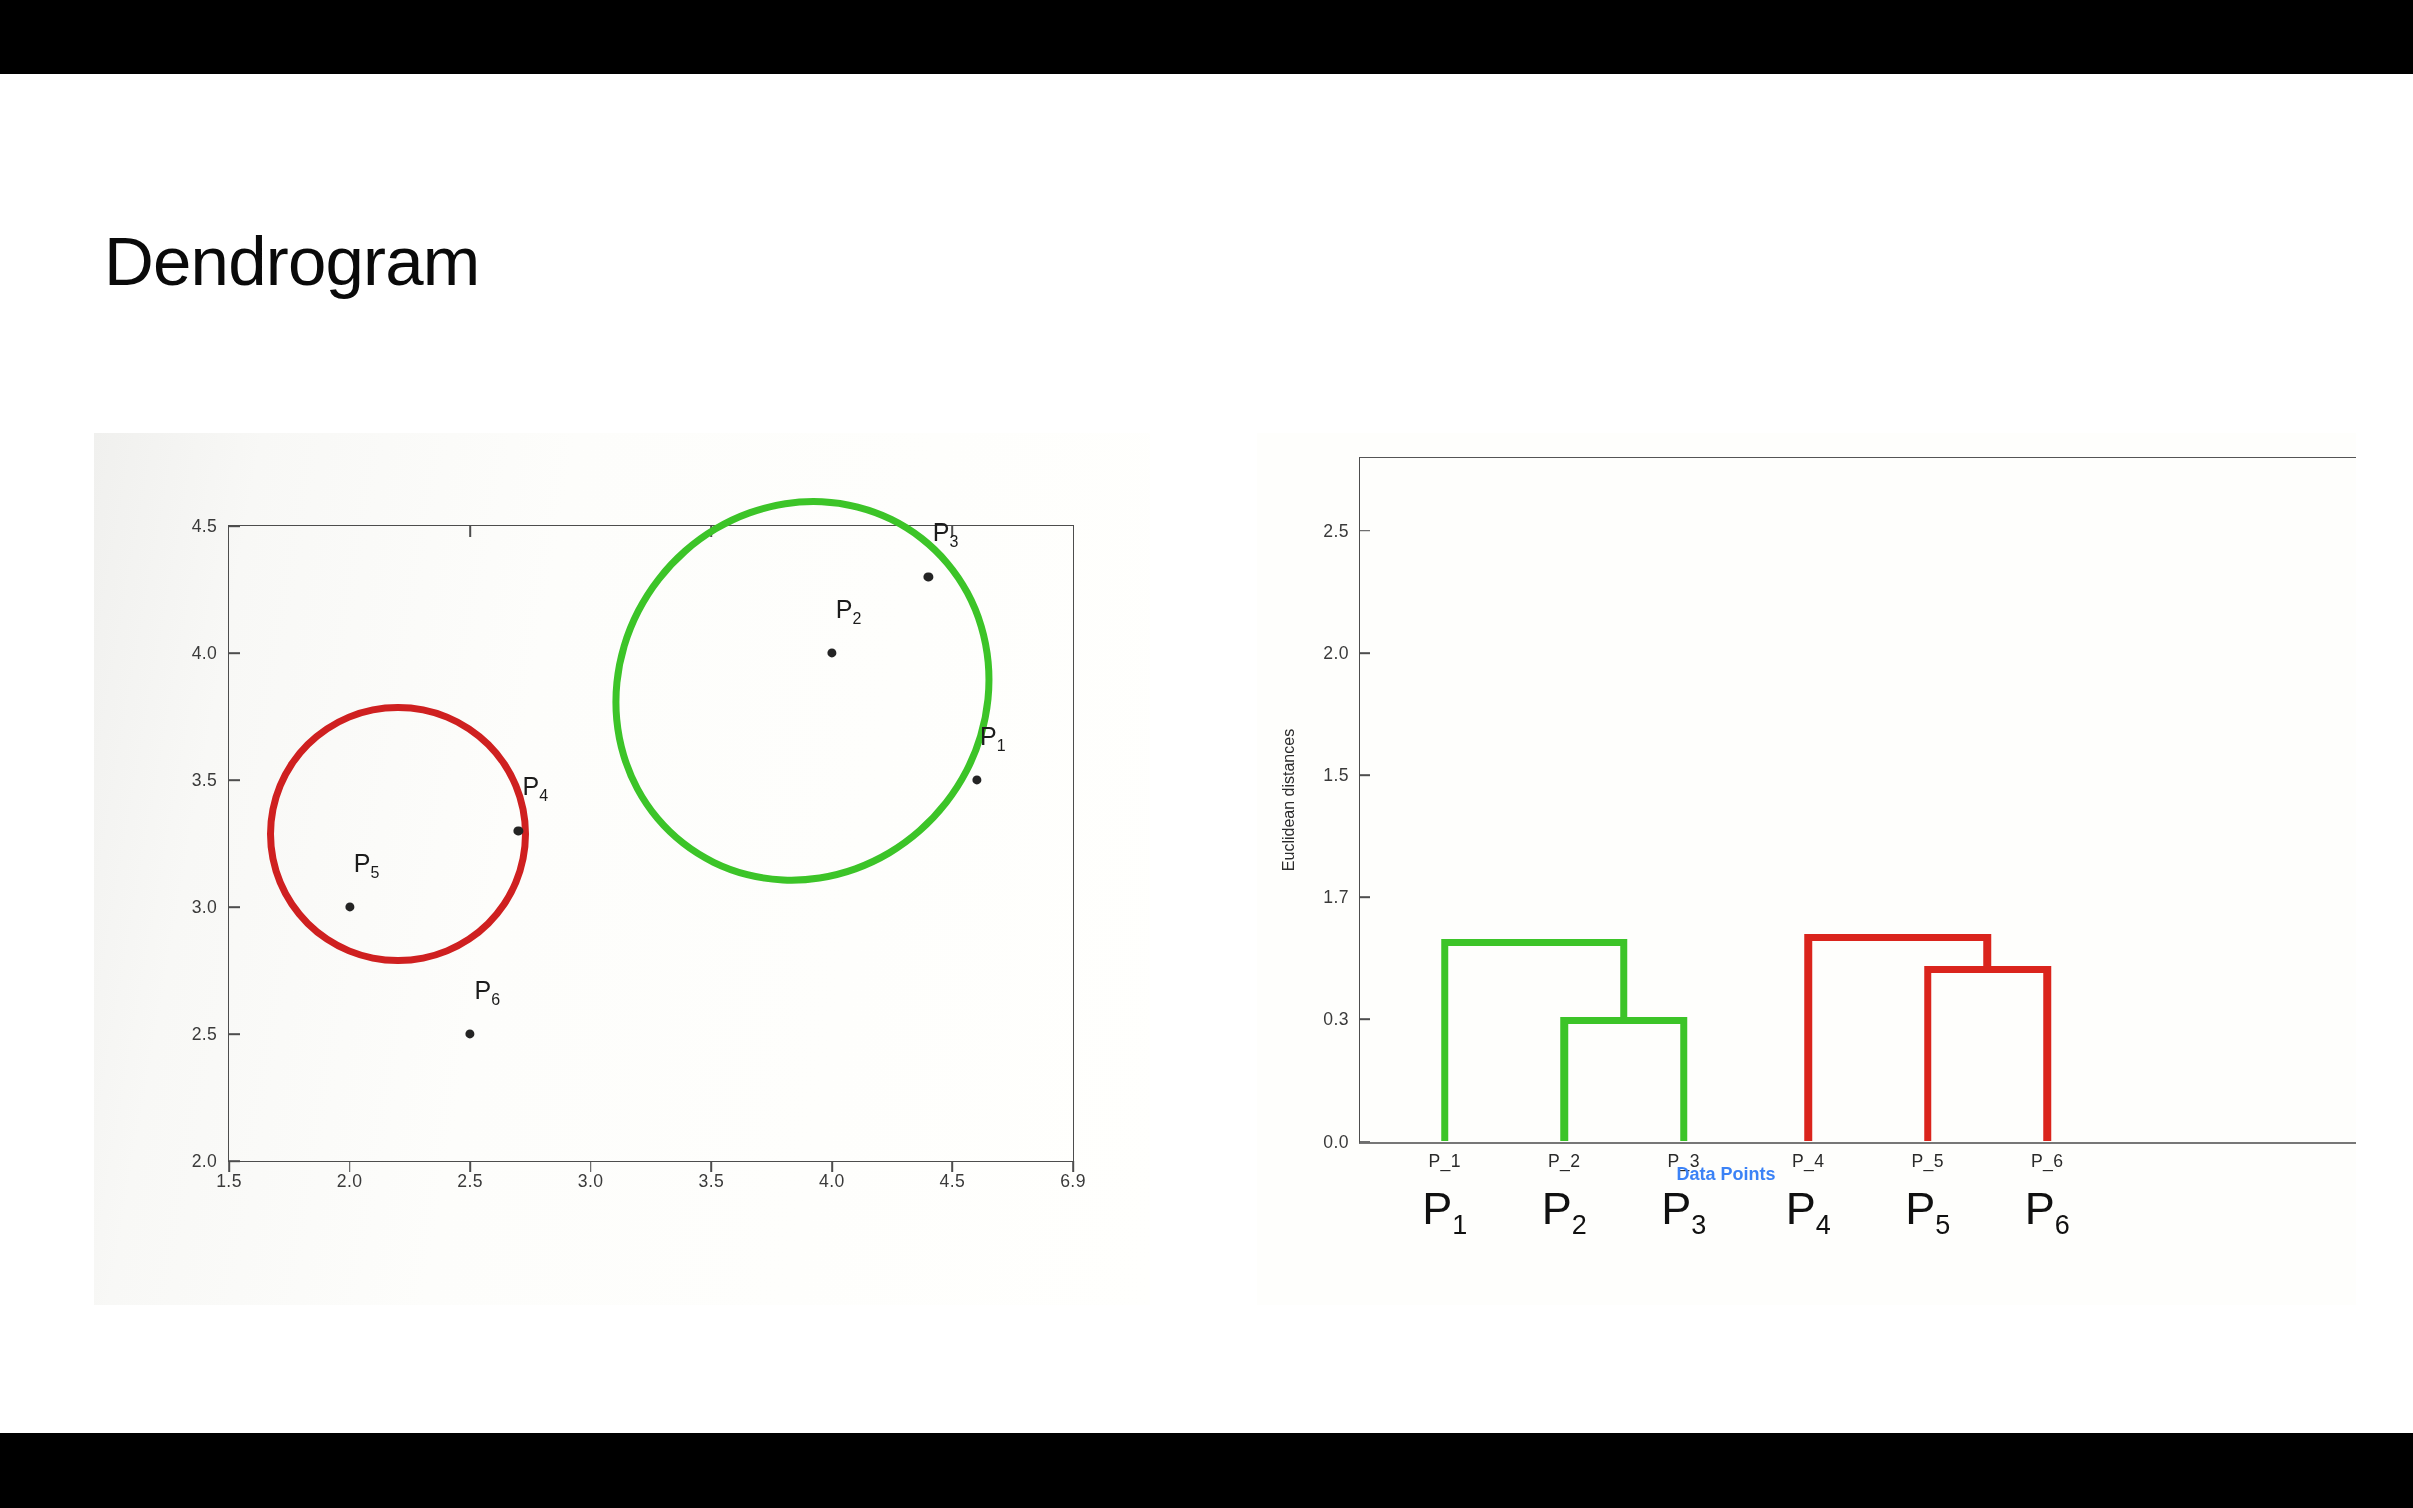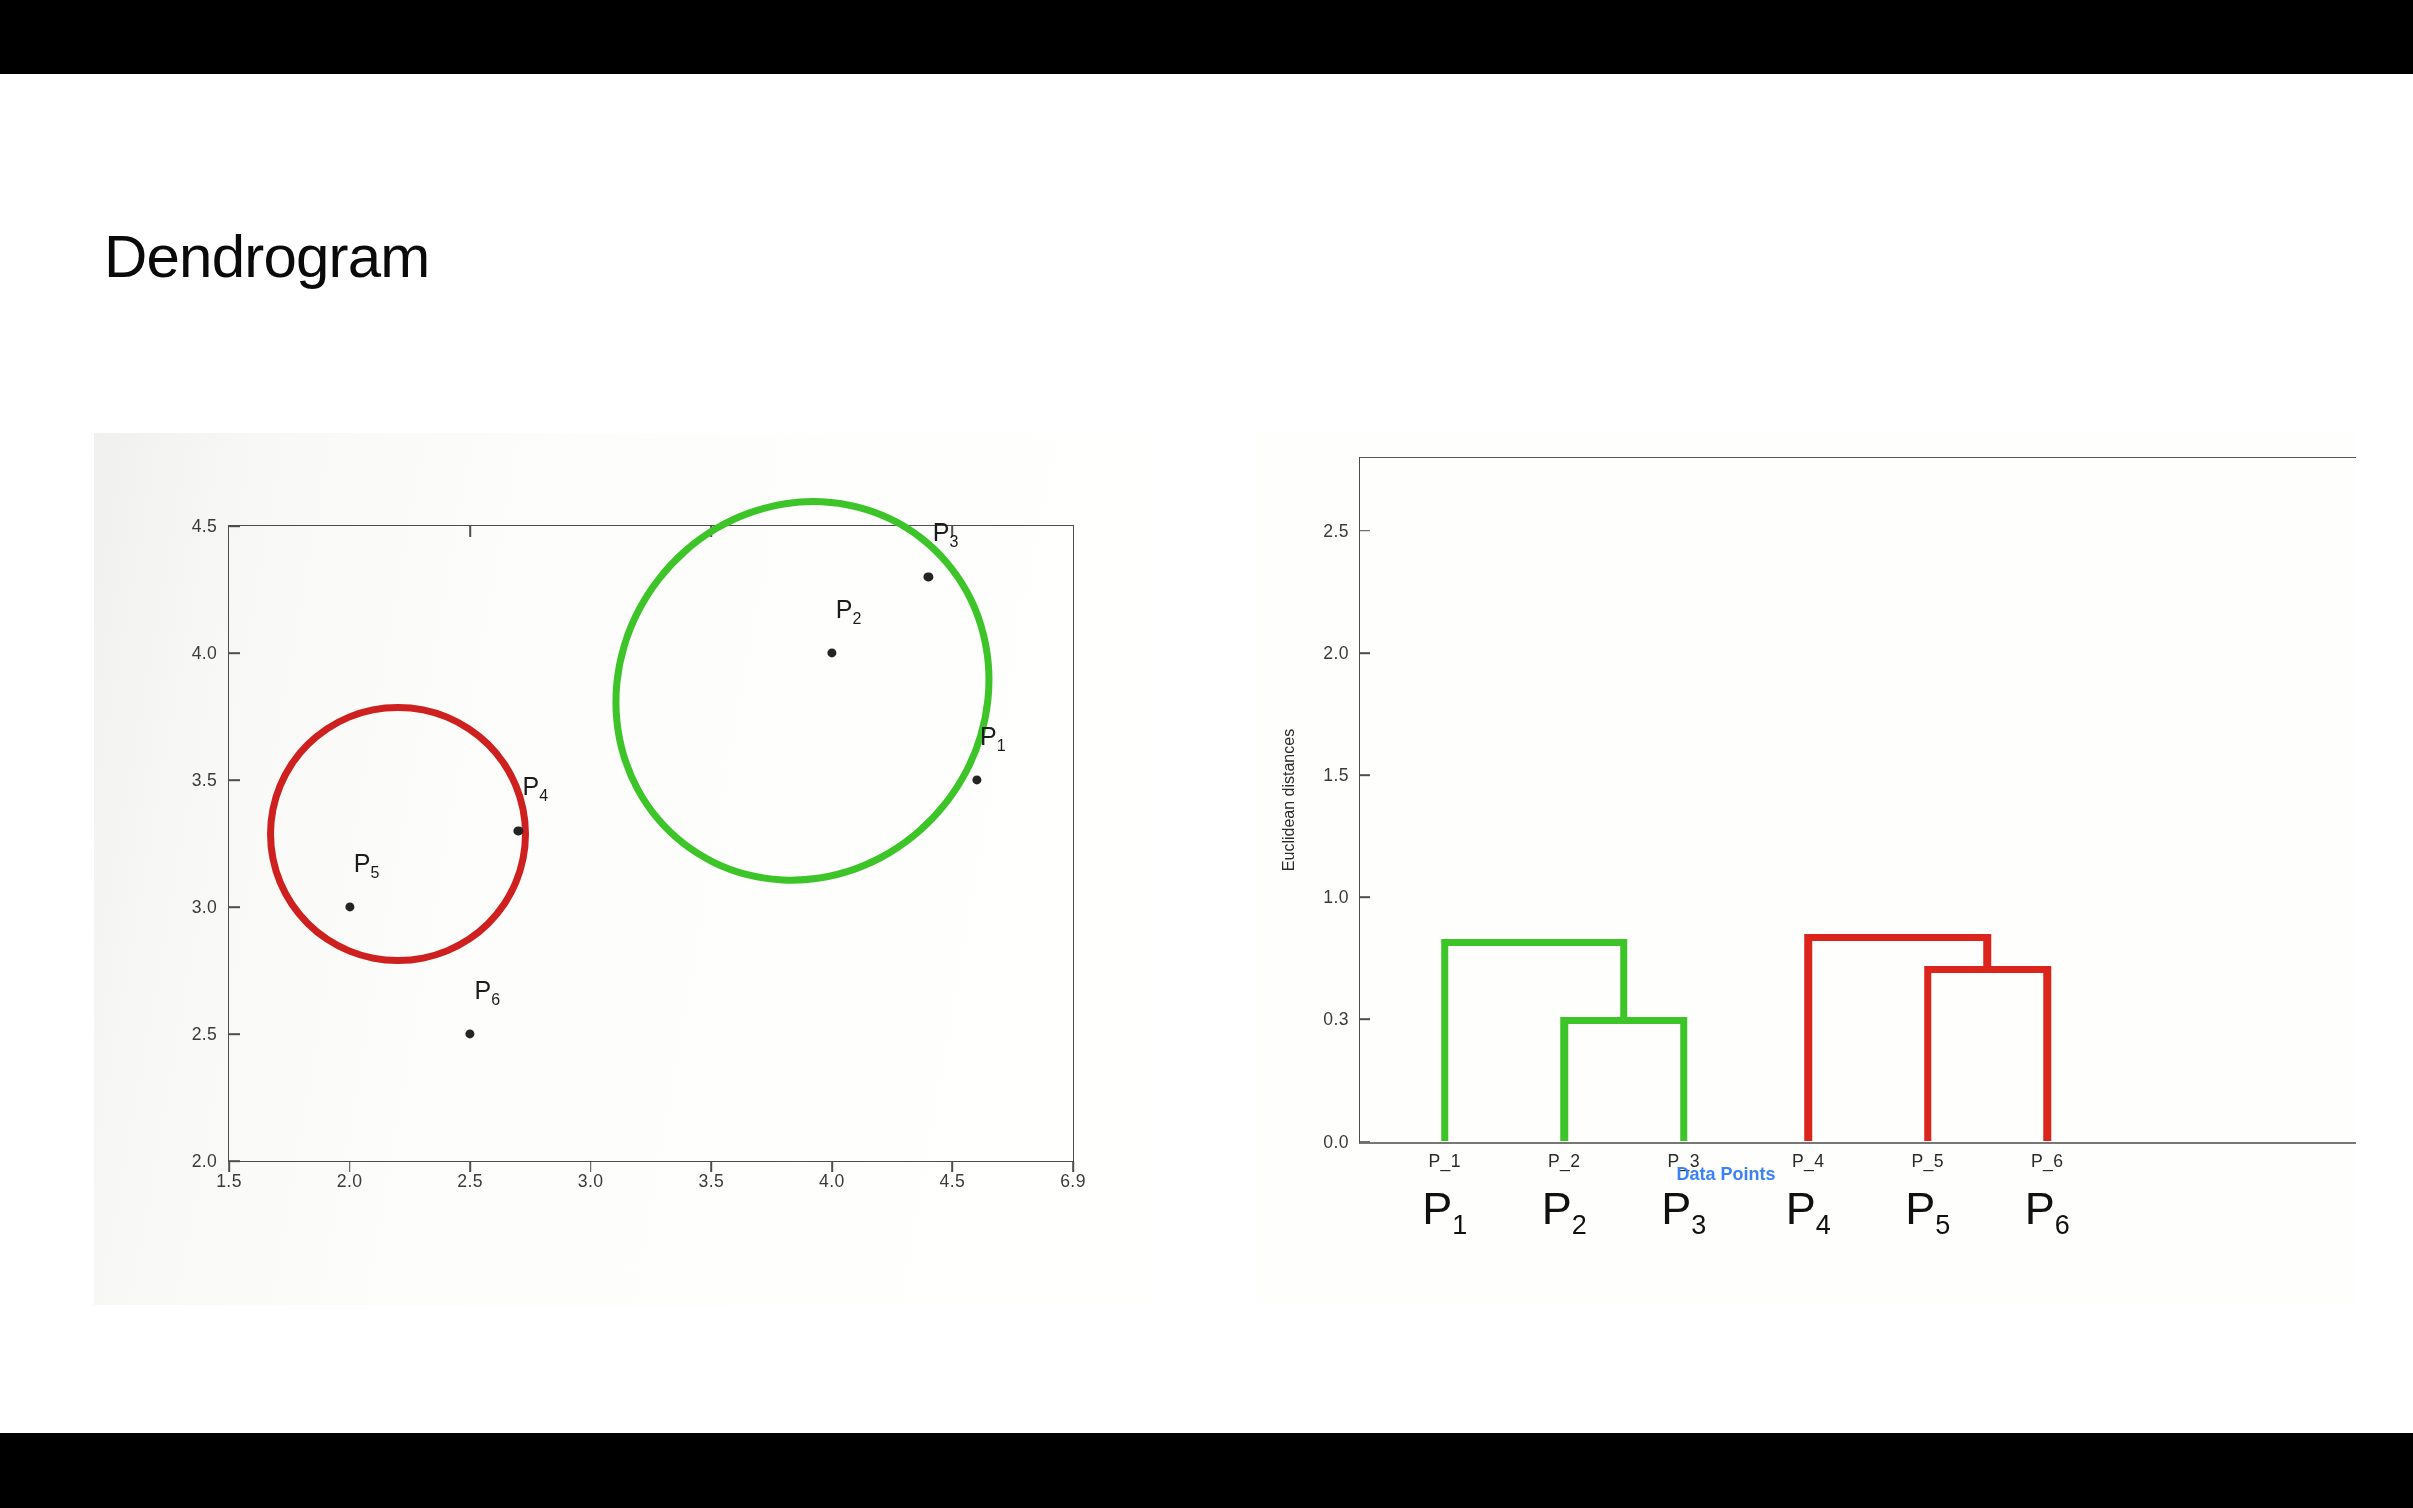--- a/index.html
+++ b/index.html
@@ -7,21 +7,21 @@
        font-family:"Liberation Sans",sans-serif;}
 
   
   #slide-area{position:absolute;left:0;top:74px;width:2413px;height:1359px;background:#ffffff;}
   #letterbox-top{position:absolute;left:0;top:0;width:2413px;height:74px;background:#000;}
   #letterbox-bottom{position:absolute;left:0;top:1433px;width:2413px;height:75px;background:#000;}
 
   
   #slide-title{
     position:absolute;left:104px;top:153px;
-    font-size:60px;font-weight:400;color:#0a0a0a;letter-spacing:-0.8px;
+    font-size:69px;font-weight:400;color:#0a0a0a;letter-spacing:-0.8px;
     line-height:1.0;white-space:nowrap;
   }
 
   
   #figure-band{position:absolute;left:94px;top:285px;width:2263px;height:955px;}
 
   
   #scatter-figure{
     position:absolute;left:0;top:74px;width:1056px;height:872px;
     background:linear-gradient(100deg,#f0f0ee 0%, #f8f8f6 14%, #fdfdfb 40%, #fffffd 100%);
@@ -172,21 +172,21 @@
 
       <div id="dendro-ylabel">Euclidean distances</div>
 
       <div id="dendro-axes">
 
         <div class="dy-tick" style="top:100%"></div>
         <div class="dy-label" style="top:100%">0.0</div>
         <div class="dy-tick" style="top:82.14%"></div>
         <div class="dy-label" style="top:82.14%">0.3</div>
         <div class="dy-tick" style="top:64.29%"></div>
-        <div class="dy-label" style="top:64.29%">1.0</div>
+        <div class="dy-label" style="top:64.29%">1.7</div>
         <div class="dy-tick" style="top:46.43%"></div>
         <div class="dy-label" style="top:46.43%">1.5</div>
         <div class="dy-tick" style="top:28.57%"></div>
         <div class="dy-label" style="top:28.57%">2.0</div>
         <div class="dy-tick" style="top:10.71%"></div>
         <div class="dy-label" style="top:10.71%">2.5</div>
 
         <div class="link-v green-link" style="left:8.5%;top:70.36%;height:29.64%;"></div>
         <div class="link-v green-link" style="left:20.5%;top:81.79%;height:18.21%;"></div>
         <div class="link-v green-link" style="left:32.5%;top:81.79%;height:18.21%;"></div>

